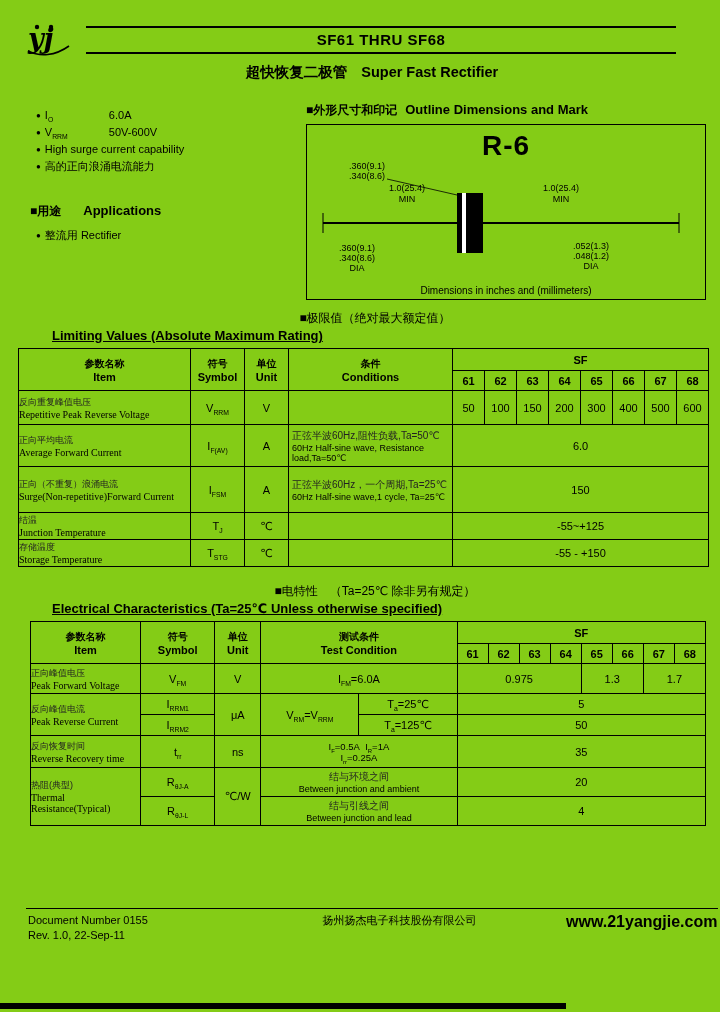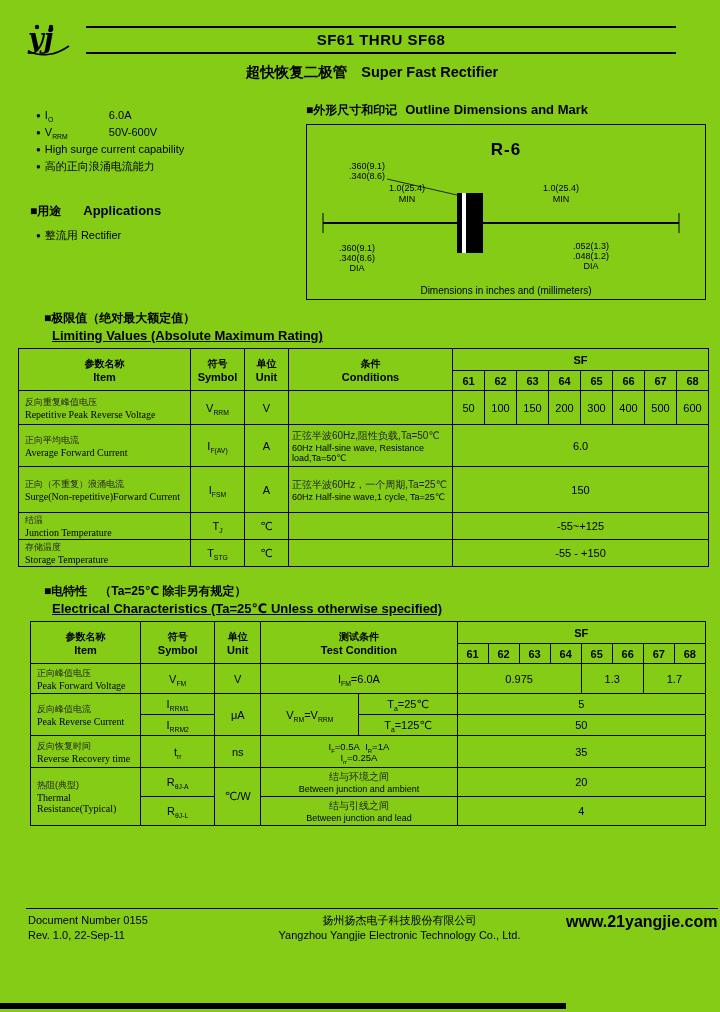--- a/index.html
+++ b/index.html
@@ -25,38 +25,38 @@
   .sec-head .cn { font-size:12px; }
   .sec-head .en { font-size:13px; margin-left:22px; }
   .feat-list { margin-top:7px; margin-left:22px; }
   .feat-row { font-size:11px; line-height:17px; white-space:nowrap; }
   .bullet { font-size:8px; vertical-align:1px; margin-right:4px; }
   .feat-label { display:inline-block; min-width:64px; }
   .apps { margin-top:26px; }
 
   
   .outline-box { border:1px solid #000; margin-top:5px; height:176px; position:relative; }
-  .pkg-name { text-align:center; font-size:17px; font-weight:bold; letter-spacing:1px; margin-top:15px; }
+  .pkg-name { text-align:center; font-size:28px; font-weight:bold; letter-spacing:1px; margin-top:5px; }
   .outline-svg { position:absolute; left:0; top:28px; }
   .dim { font-size:9px; text-anchor:middle; font-family:"Liberation Sans",sans-serif; }
   .outline-note { position:absolute; bottom:3px; width:100%; text-align:center; font-size:10px; }
 
   
   .section { margin-top:10px; padding:0 14px; }
-  .sec-title-cn { font-size:12px; font-weight:bold; margin-left:30px; }
+  .sec-title-cn { font-size:12px; font-weight:normal; margin-left:30px;text-align:center; }
   .sec-title-en { font-size:13px; font-weight:bold; margin-left:38px; margin-top:1px;text-decoration:underline; }
   table { border-collapse:collapse; margin-top:5px; table-layout:fixed; }
   .ltable { margin-left:4px; width:690px; }
   .etable { margin-left:16px; width:676px; }
   td { border:1px solid #000; text-align:center; vertical-align:middle; padding:1px 2px;
        font-size:11px; overflow:hidden; }
   td.hdr { font-weight:bold; }
   td.hdr .cn-line { display:block; font-size:10px; }
   td.hdr .en-line { display:block; font-size:11px; }
-  td.item { text-align:left; padding-left:6px; }
+  td.item { text-align:left; padding-left:0; }
   td.item .cn-line { display:block; font-size:9px; color:#222; }
   td.item .en-line { display:block; font-size:10px;font-family:Liberation Serif, serif; }
   td.cond { text-align:left; padding-left:3px; }
   td.cond .cond-cn { display:block; font-size:10px; color:#222; }
   td.cond .cond-en { display:block; font-size:9px; }
   td.c-center { text-align:center; padding-left:2px; }
   td.c-center .cond-cn, td.c-center .cond-en { text-align:center; }
   .cond-line { display:block; font-size:9.5px; text-align:center; }
   td.sym, td.val, td.unit { font-size:11px; }
   sub { font-size:0.62em; line-height:0; }
@@ -386,20 +386,19 @@
 
   <div class="footer">
     <div class="f-rule"></div>
     <div class="f-row">
       <div class="f-left">
         <div>Document Number 0155</div>
         <div>Rev. 1.0, 22-Sep-11</div>
       </div>
       <div class="f-center">
         <div>扬州扬杰电子科技股份有限公司</div>
-        <div>Yangzhou Yangjie Electronic Technology Co., Ltd.</div>
       </div>
       <div class="f-right">www.21yangjie.com</div>
     </div>
   </div>
   <div class="bottom-bar"></div>
 
 </div>
 
 </body></html>

